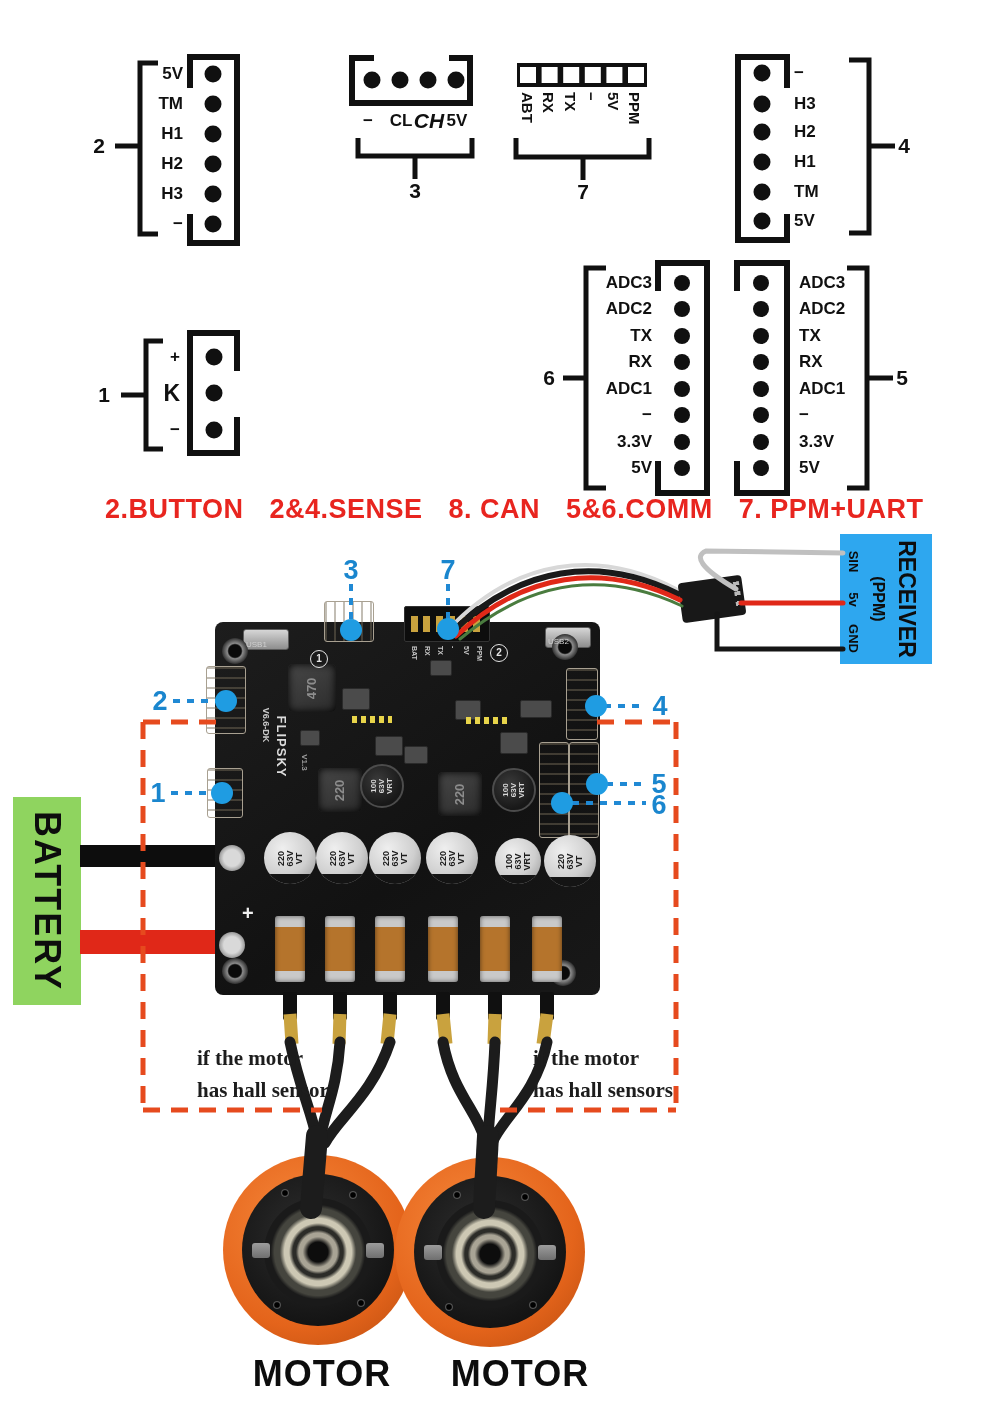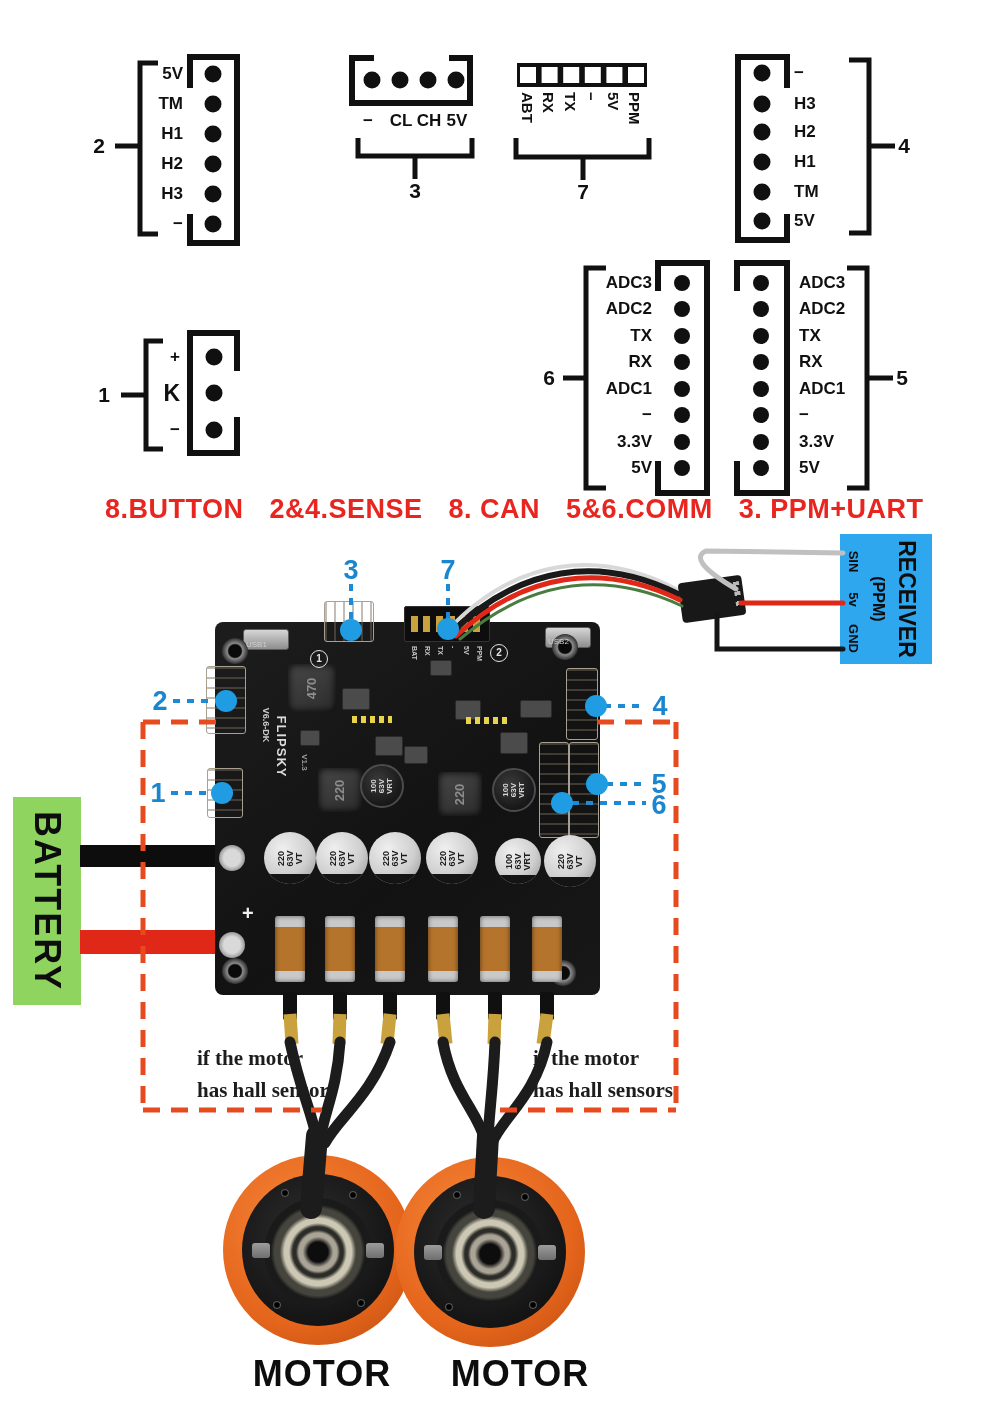--- a/index.html
+++ b/index.html
@@ -366,21 +366,21 @@
   <span class="pin r" style="left:113px;top:74px;width:70px;">5V</span>
   <span class="pin r" style="left:113px;top:104px;width:70px;">TM</span>
   <span class="pin r" style="left:113px;top:134px;width:70px;">H1</span>
   <span class="pin r" style="left:113px;top:164px;width:70px;">H2</span>
   <span class="pin r" style="left:113px;top:194px;width:70px;">H3</span>
   <span class="pin r" style="left:113px;top:224px;width:70px;">−</span>
   <span class="bnum" style="left:99px;top:146px;">2</span>
 
   <span class="bnum" style="left:368px;top:121px;font-size:17px;">−</span>
   <span class="bnum" style="left:401px;top:121px;font-size:17px;">CL</span>
-  <span class="bnum" style="left:429px;top:121px;font-size:17px;">CH</span>
+  <span class="bnum" style="left:429px;top:121px;font-size:21px;font-style:italic;">CH</span>
   <span class="bnum" style="left:457px;top:121px;font-size:17px;">5V</span>
   <span class="bnum" style="left:415px;top:191px;">3</span>
 
   <span class="rotTL" style="left:536px;top:92px;">ABT</span>
   <span class="rotTL" style="left:557px;top:92px;">RX</span>
   <span class="rotTL" style="left:579px;top:92px;">TX</span>
   <span class="rotTL" style="left:600px;top:92px;">−</span>
   <span class="rotTL" style="left:622px;top:92px;">5V</span>
   <span class="rotTL" style="left:643px;top:92px;">PPM</span>
   <span class="bnum" style="left:583px;top:192px;">7</span>
@@ -412,25 +412,25 @@
   <span class="pin" style="left:799px;top:309px;">ADC2</span>
   <span class="pin" style="left:799px;top:336px;">TX</span>
   <span class="pin" style="left:799px;top:362px;">RX</span>
   <span class="pin" style="left:799px;top:389px;">ADC1</span>
   <span class="pin" style="left:799px;top:415px;">−</span>
   <span class="pin" style="left:799px;top:442px;">3.3V</span>
   <span class="pin" style="left:799px;top:468px;">5V</span>
   <span class="bnum" style="left:902px;top:378px;">5</span>
 
   <div class="caption">
-    <span>8.BUTTON</span>
+    <span>2.BUTTON</span>
     <span>2&amp;4.SENSE</span>
     <span>8. CAN</span>
     <span>5&amp;6.COMM</span>
-    <span>3. PPM+UART</span>
+    <span>7. PPM+UART</span>
   </div>
 
   <span class="callout" style="left:351px;top:570px;">3</span>
   <span class="callout" style="left:448px;top:570px;">7</span>
   <span class="callout" style="left:160px;top:701px;">2</span>
   <span class="callout" style="left:158px;top:793px;">1</span>
   <span class="callout" style="left:660px;top:706px;">4</span>
   <span class="callout" style="left:659px;top:784px;">5</span>
   <span class="callout" style="left:659px;top:805px;">6</span>
 

